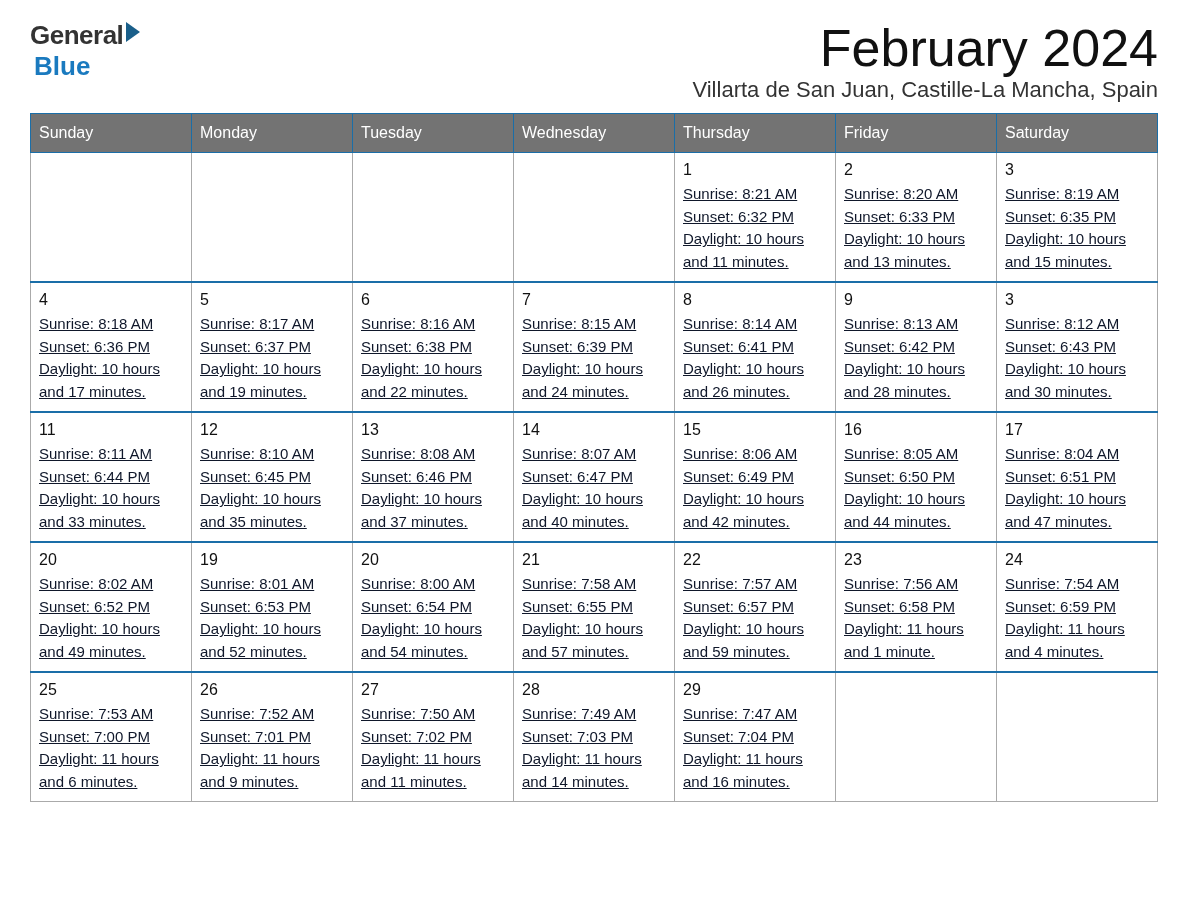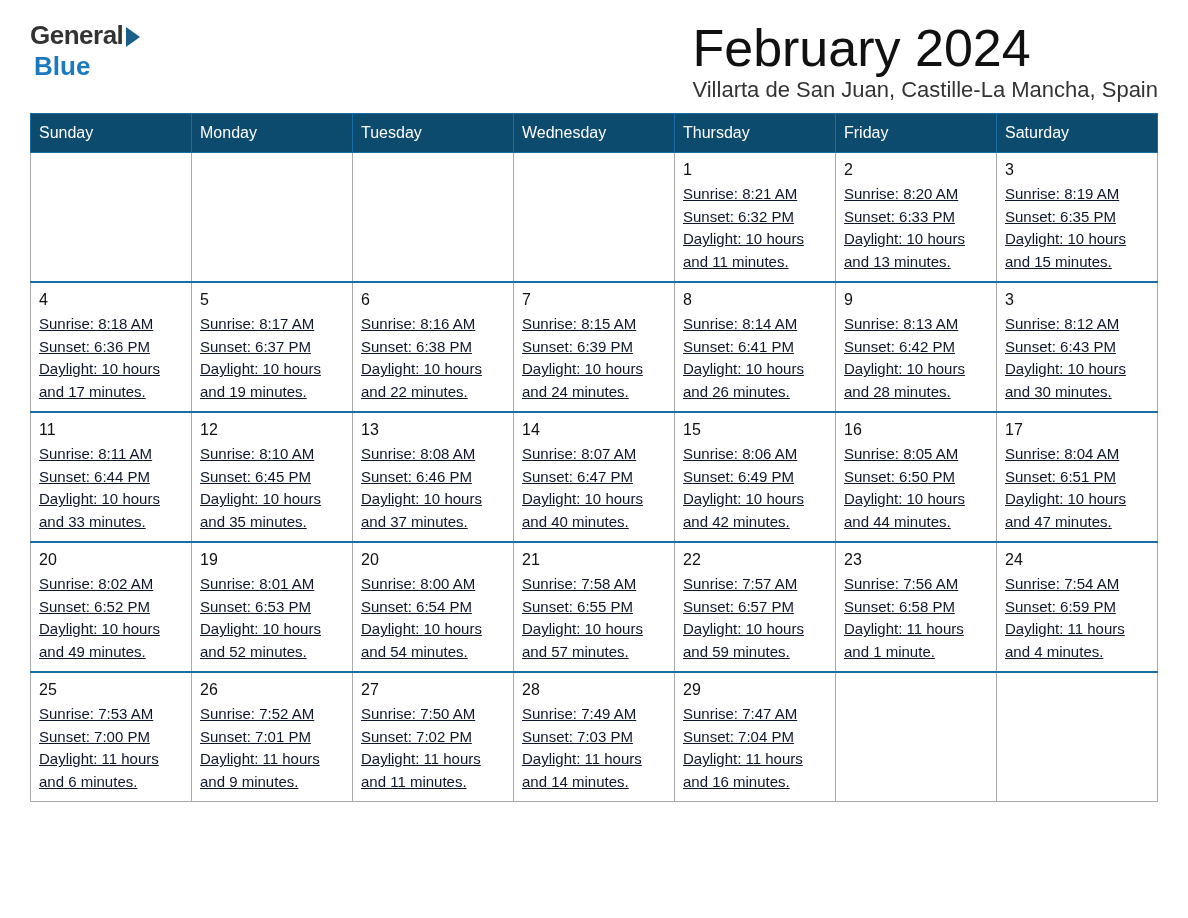--- a/index.html
+++ b/index.html
@@ -17,21 +17,21 @@
       align-items: flex-start;
       margin-bottom: 10px;
     }
     .logo {
       display: flex;
       flex-direction: column;
       align-items: flex-start;
     }
     .logo-top {
       display: flex;
-      align-items: center;
+      align-items: flex-start;
     }
     .logo-general {
       font-size: 26px;
       font-weight: bold;
       color: #333;
       letter-spacing: -0.5px;
     }
     .logo-arrow {
       width: 0;
       height: 0;
@@ -41,39 +41,39 @@
       margin-left: 3px;
       margin-top: 2px;
     }
     .logo-blue {
       font-size: 26px;
       font-weight: bold;
       color: #1a7abf;
       margin-left: 4px;
     }
     .title-area {
-      text-align: left;
+      text-align: right;
     }
     .page-title {
       font-size: 52px;
       font-weight: normal;
       color: #111;
       line-height: 1.1;
     }
     .subtitle {
       font-size: 22px;
       color: #333;
     }
     .calendar {
       width: 100%;
       border-collapse: collapse;
       margin-top: 10px;
     }
     .calendar th {
-      background-color: #0c4a6e;
+      background-color: #737373;
       color: #fff;
       padding: 10px 8px;
       font-size: 16px;
       font-weight: normal;
       text-align: left;
       border: 1px solid #1a6ea8;
     }
     .calendar td {
       vertical-align: top;
       border: 1px solid #aaa;

